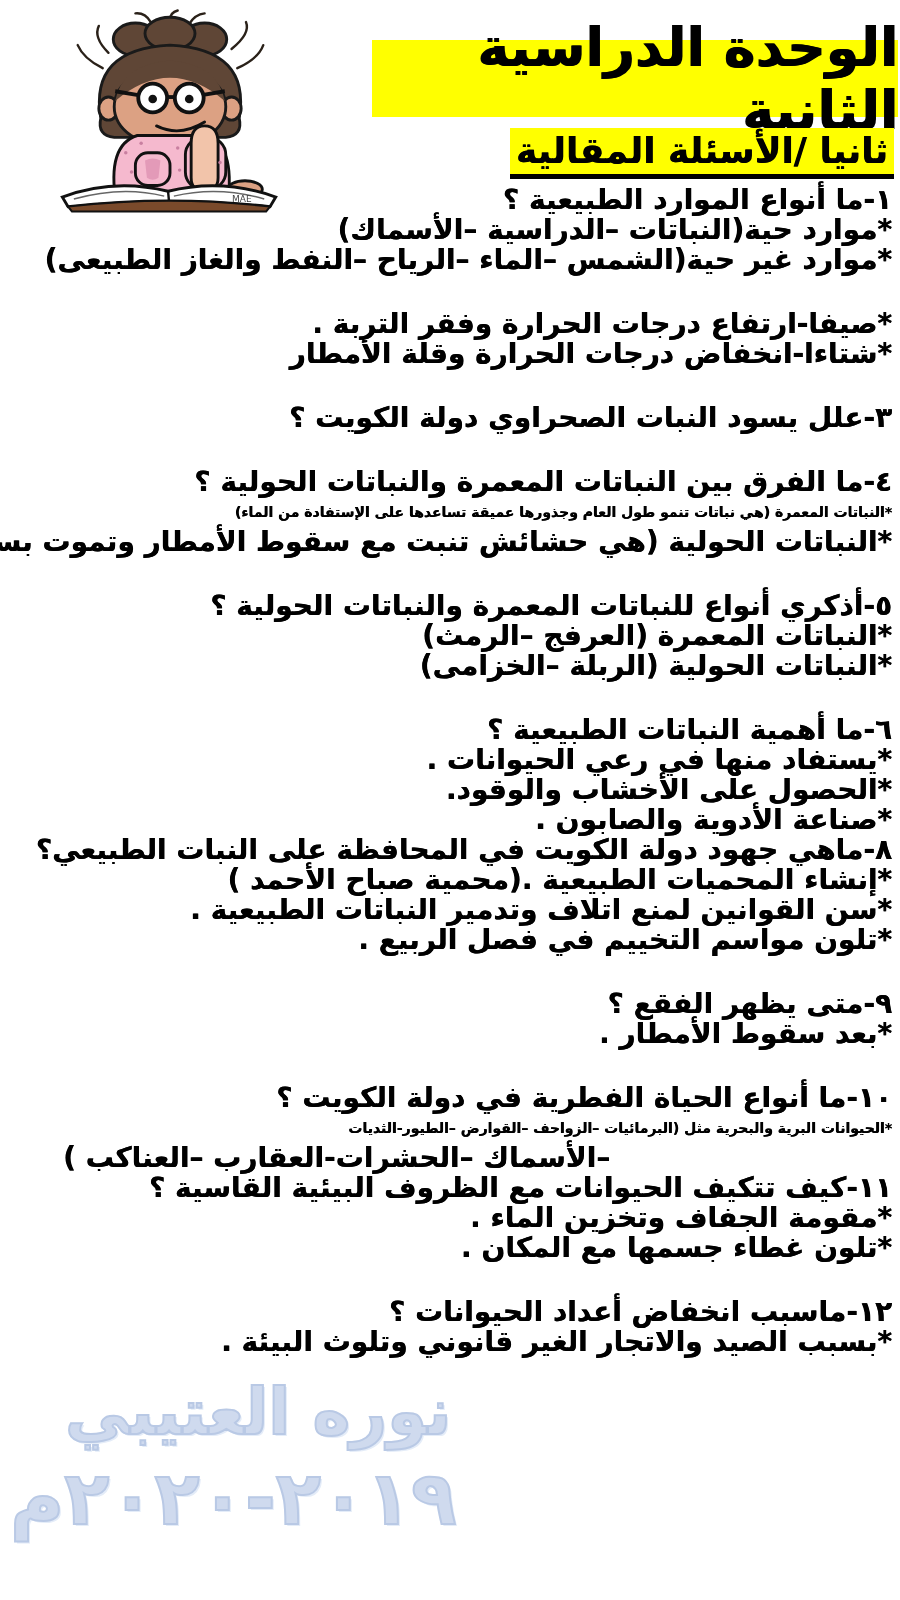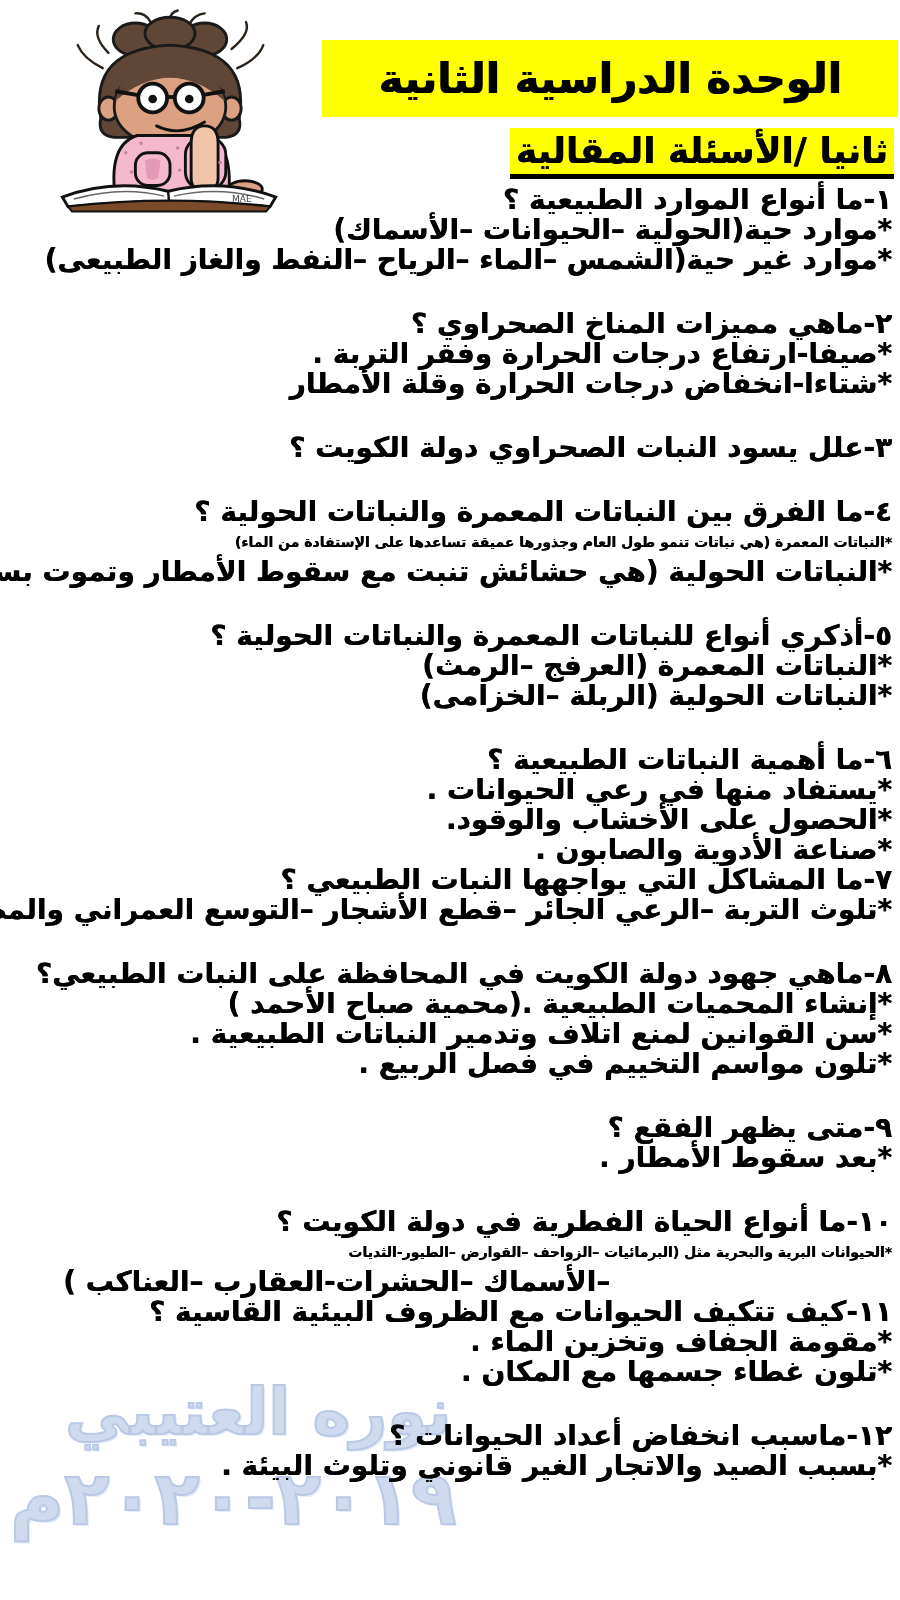--- a/index.html
+++ b/index.html
@@ -10,25 +10,25 @@
     height: 1600px;
     background: #ffffff;
     overflow: hidden;
     font-family: "DejaVu Sans", "Liberation Sans", sans-serif;
     color: #000;
   }
   
   .header { position: relative; width: 900px; height: 185px; }
   .clipart { position: absolute; left: 45px; top: 8px; width: 250px; height: 205px; z-index: 2; }
   .title-banner {
-    position: absolute; top: 40px; right: 2px; width: 576px; height: 77px;
+    position: absolute; top: 40px; right: 2px; width: 526px; height: 77px;
     background: var(--hl, #ffff00);
     display: flex; align-items: center; justify-content: center;
     direction: rtl;
-    font-size: 42px; font-weight: bold; letter-spacing: 1px;
+    font-size: 54px; font-weight: bold; letter-spacing: 1px;
     text-shadow: 1px 0 0 #000;
     z-index: 1;
   }
   .subtitle {
     position: absolute; top: 128px; right: 6px;
     background: var(--hl, #ffff00);
     border-bottom: 5px solid #000;
     direction: rtl;
     font-size: 36px; font-weight: bold;
     padding: 2px 6px 3px 6px;
@@ -149,26 +149,25 @@
     <div class="subtitle">ثانيا /الأسئلة المقالية</div>
   </div>
 
   <div class="watermark wm-name">نوره العتيبي</div>
   <div class="watermark wm-years">٢٠١٩-٢٠٢٠م</div>
 
   <div class="content">
 
     <div class="qa-block">
       <div class="line q">١-ما أنواع الموارد الطبيعية ؟</div>
-      <div class="line a">*موارد حية(الحولية –الحيوانات –الأسماك)</div>
+      <div class="line a">*موارد حية(النباتات –الدراسية –الأسماك)</div>
       <div class="line a">*موارد غير حية(الشمس –الماء –الرياح –النفط والغاز الطبيعى)</div>
     </div>
 
     <div class="qa-block">
-      <div class="line q">٢-ماهي مميزات المناخ الصحراوي ؟</div>
       <div class="line a">*صيفا-ارتفاع درجات الحرارة وفقر التربة .</div>
       <div class="line a">*شتاءا-انخفاض درجات الحرارة وقلة الأمطار</div>
     </div>
 
     <div class="qa-block">
       <div class="line q">٣-علل يسود النبات الصحراوي دولة الكويت ؟</div>
     </div>
 
     <div class="qa-block">
       <div class="line q">٤-ما الفرق بين النباتات المعمرة والنباتات الحولية ؟</div>
@@ -182,24 +181,20 @@
       <div class="line a">*النباتات الحولية (الربلة –الخزامى)</div>
     </div>
 
     <div class="qa-block no-gap">
       <div class="line q">٦-ما أهمية النباتات الطبيعية ؟</div>
       <div class="line a">*يستفاد منها في رعي الحيوانات .</div>
       <div class="line a">*الحصول على الأخشاب والوقود.</div>
       <div class="line a">*صناعة الأدوية والصابون .</div>
     </div>
 
-    <div class="qa-block">
-      <div class="line q">٧-ما المشاكل التي يواجهها النبات الطبيعي ؟</div>
-      <div class="line a">*تلوث التربة –الرعي الجائر –قطع الأشجار –التوسع العمراني والمصانع .</div>
-    </div>
 
     <div class="qa-block">
       <div class="line q">٨-ماهي جهود دولة الكويت في المحافظة على النبات الطبيعي؟</div>
       <div class="line a">*إنشاء المحميات الطبيعية .(محمية صباح الأحمد )</div>
       <div class="line a">*سن القوانين لمنع اتلاف وتدمير النباتات الطبيعية .</div>
       <div class="line a">*تلون مواسم التخييم في فصل الربيع .</div>
     </div>
 
     <div class="qa-block">
       <div class="line q">٩-متى يظهر الفقع ؟</div>

